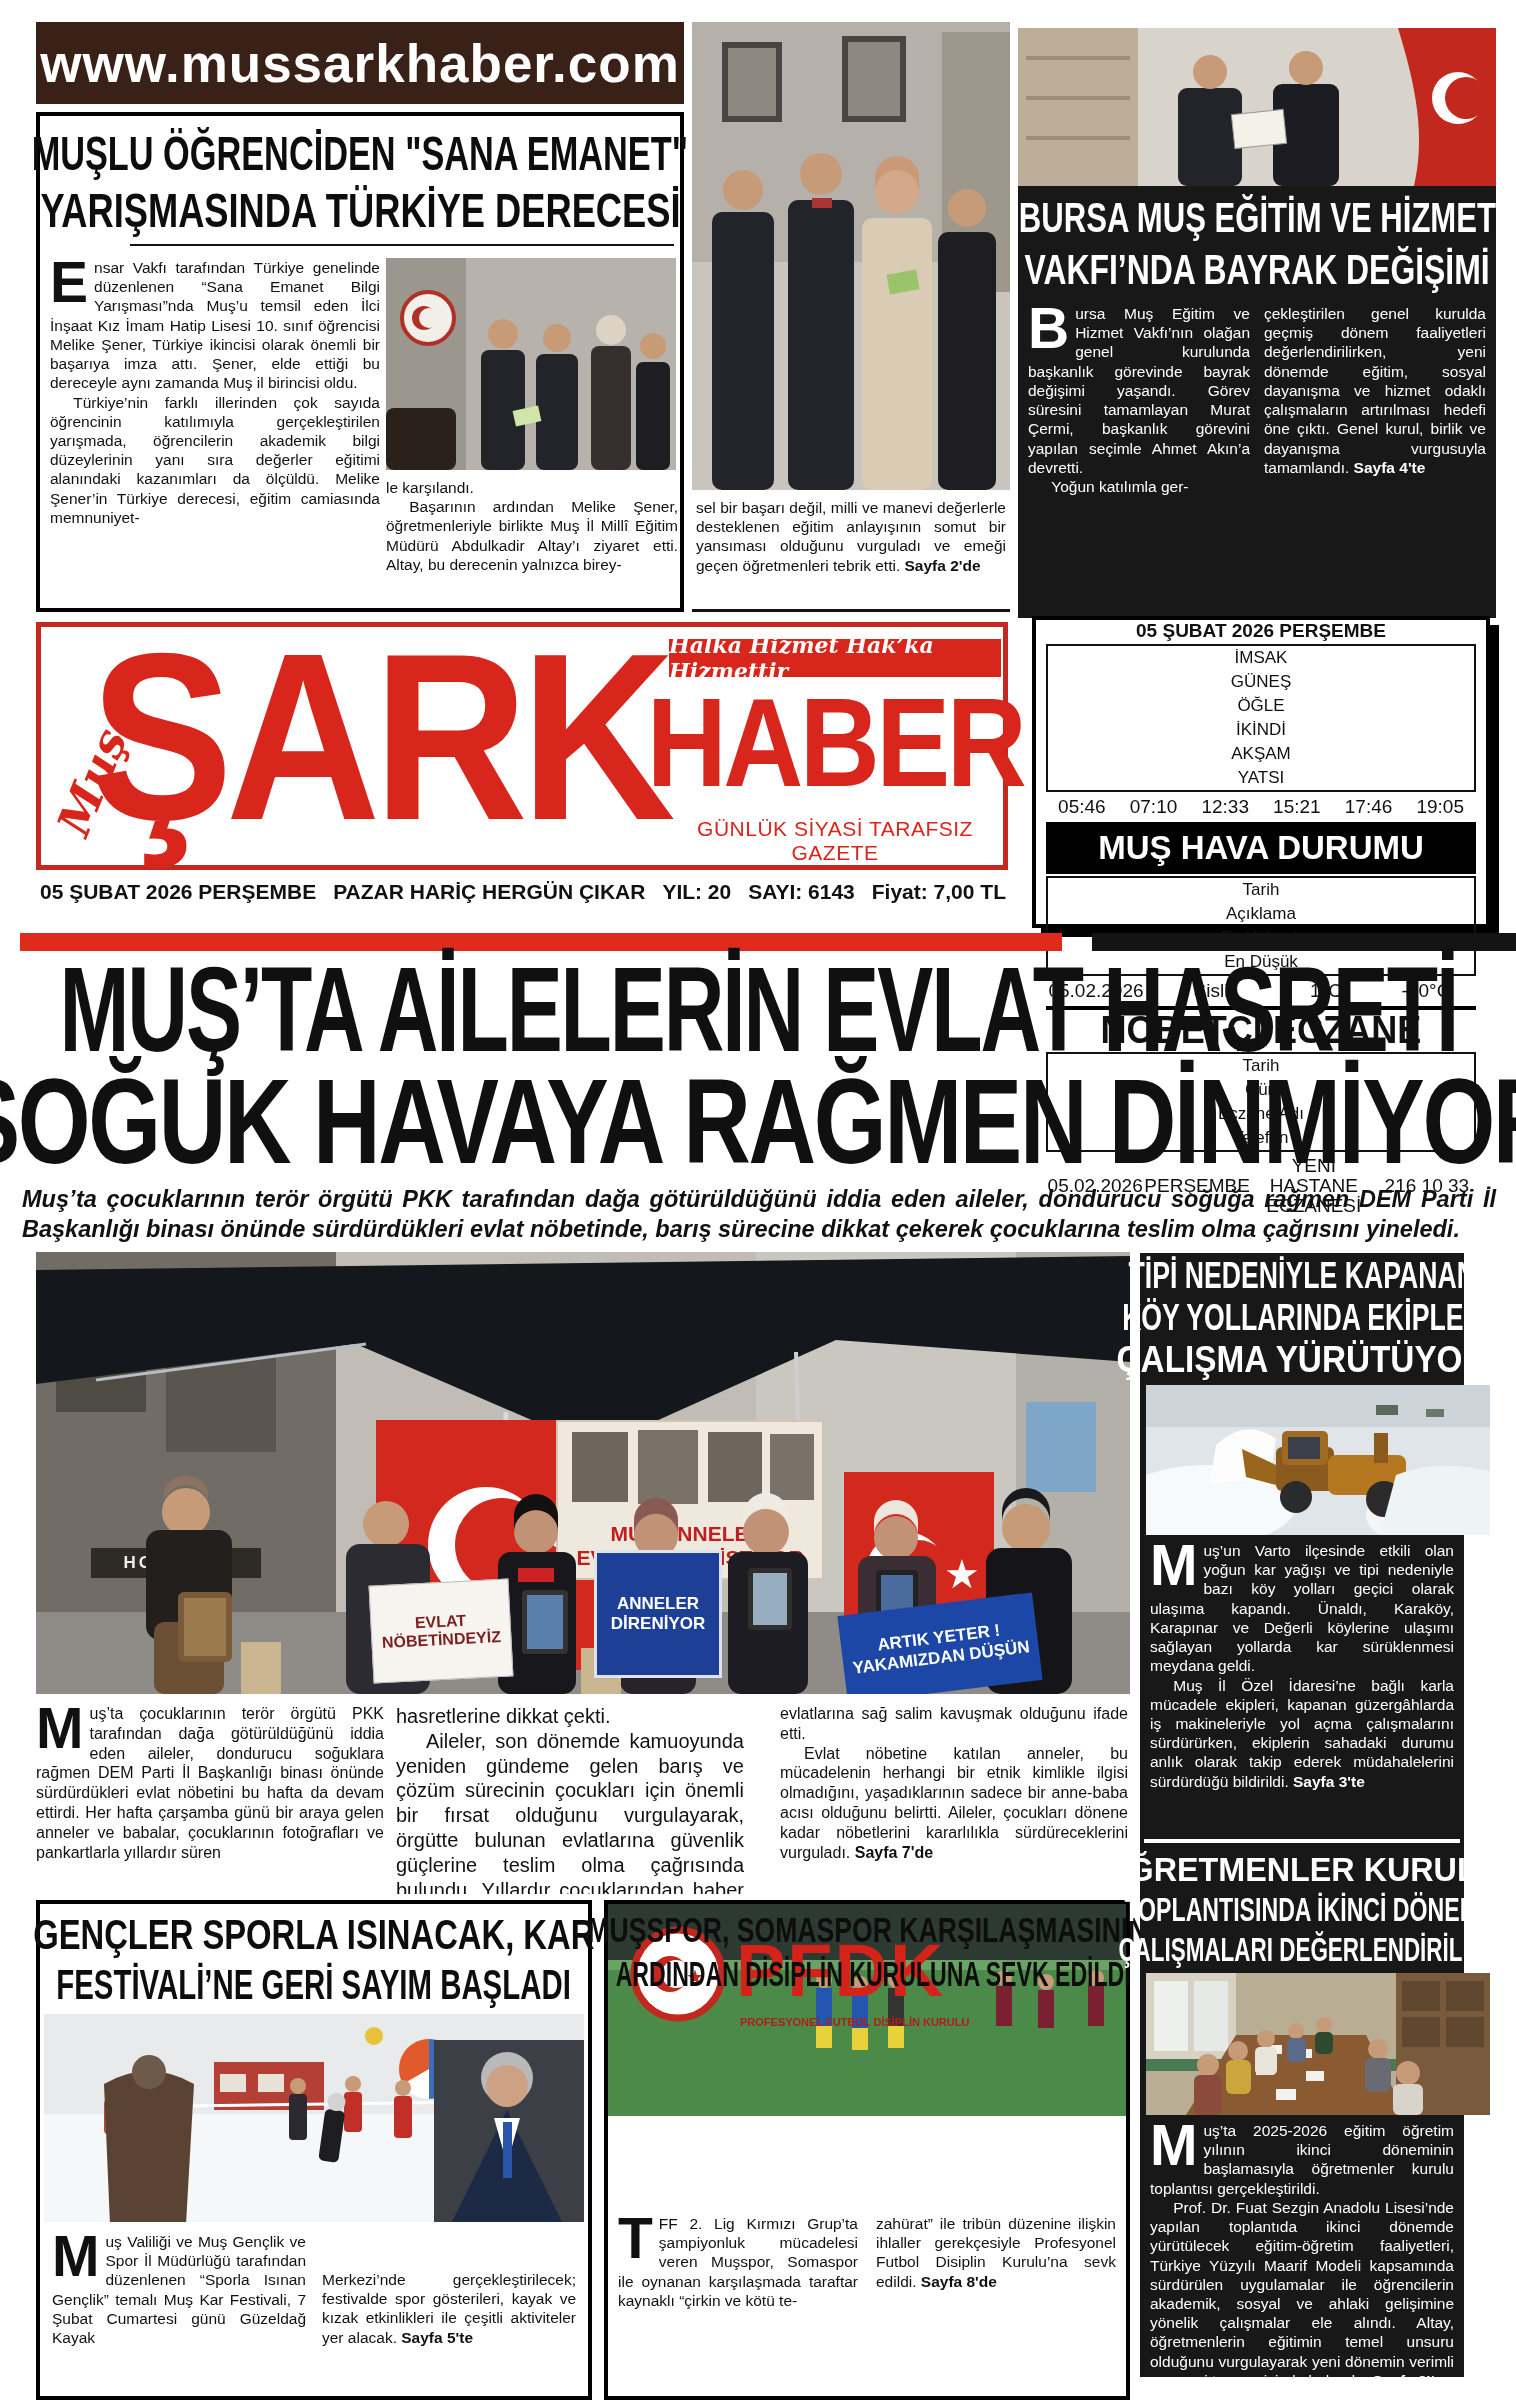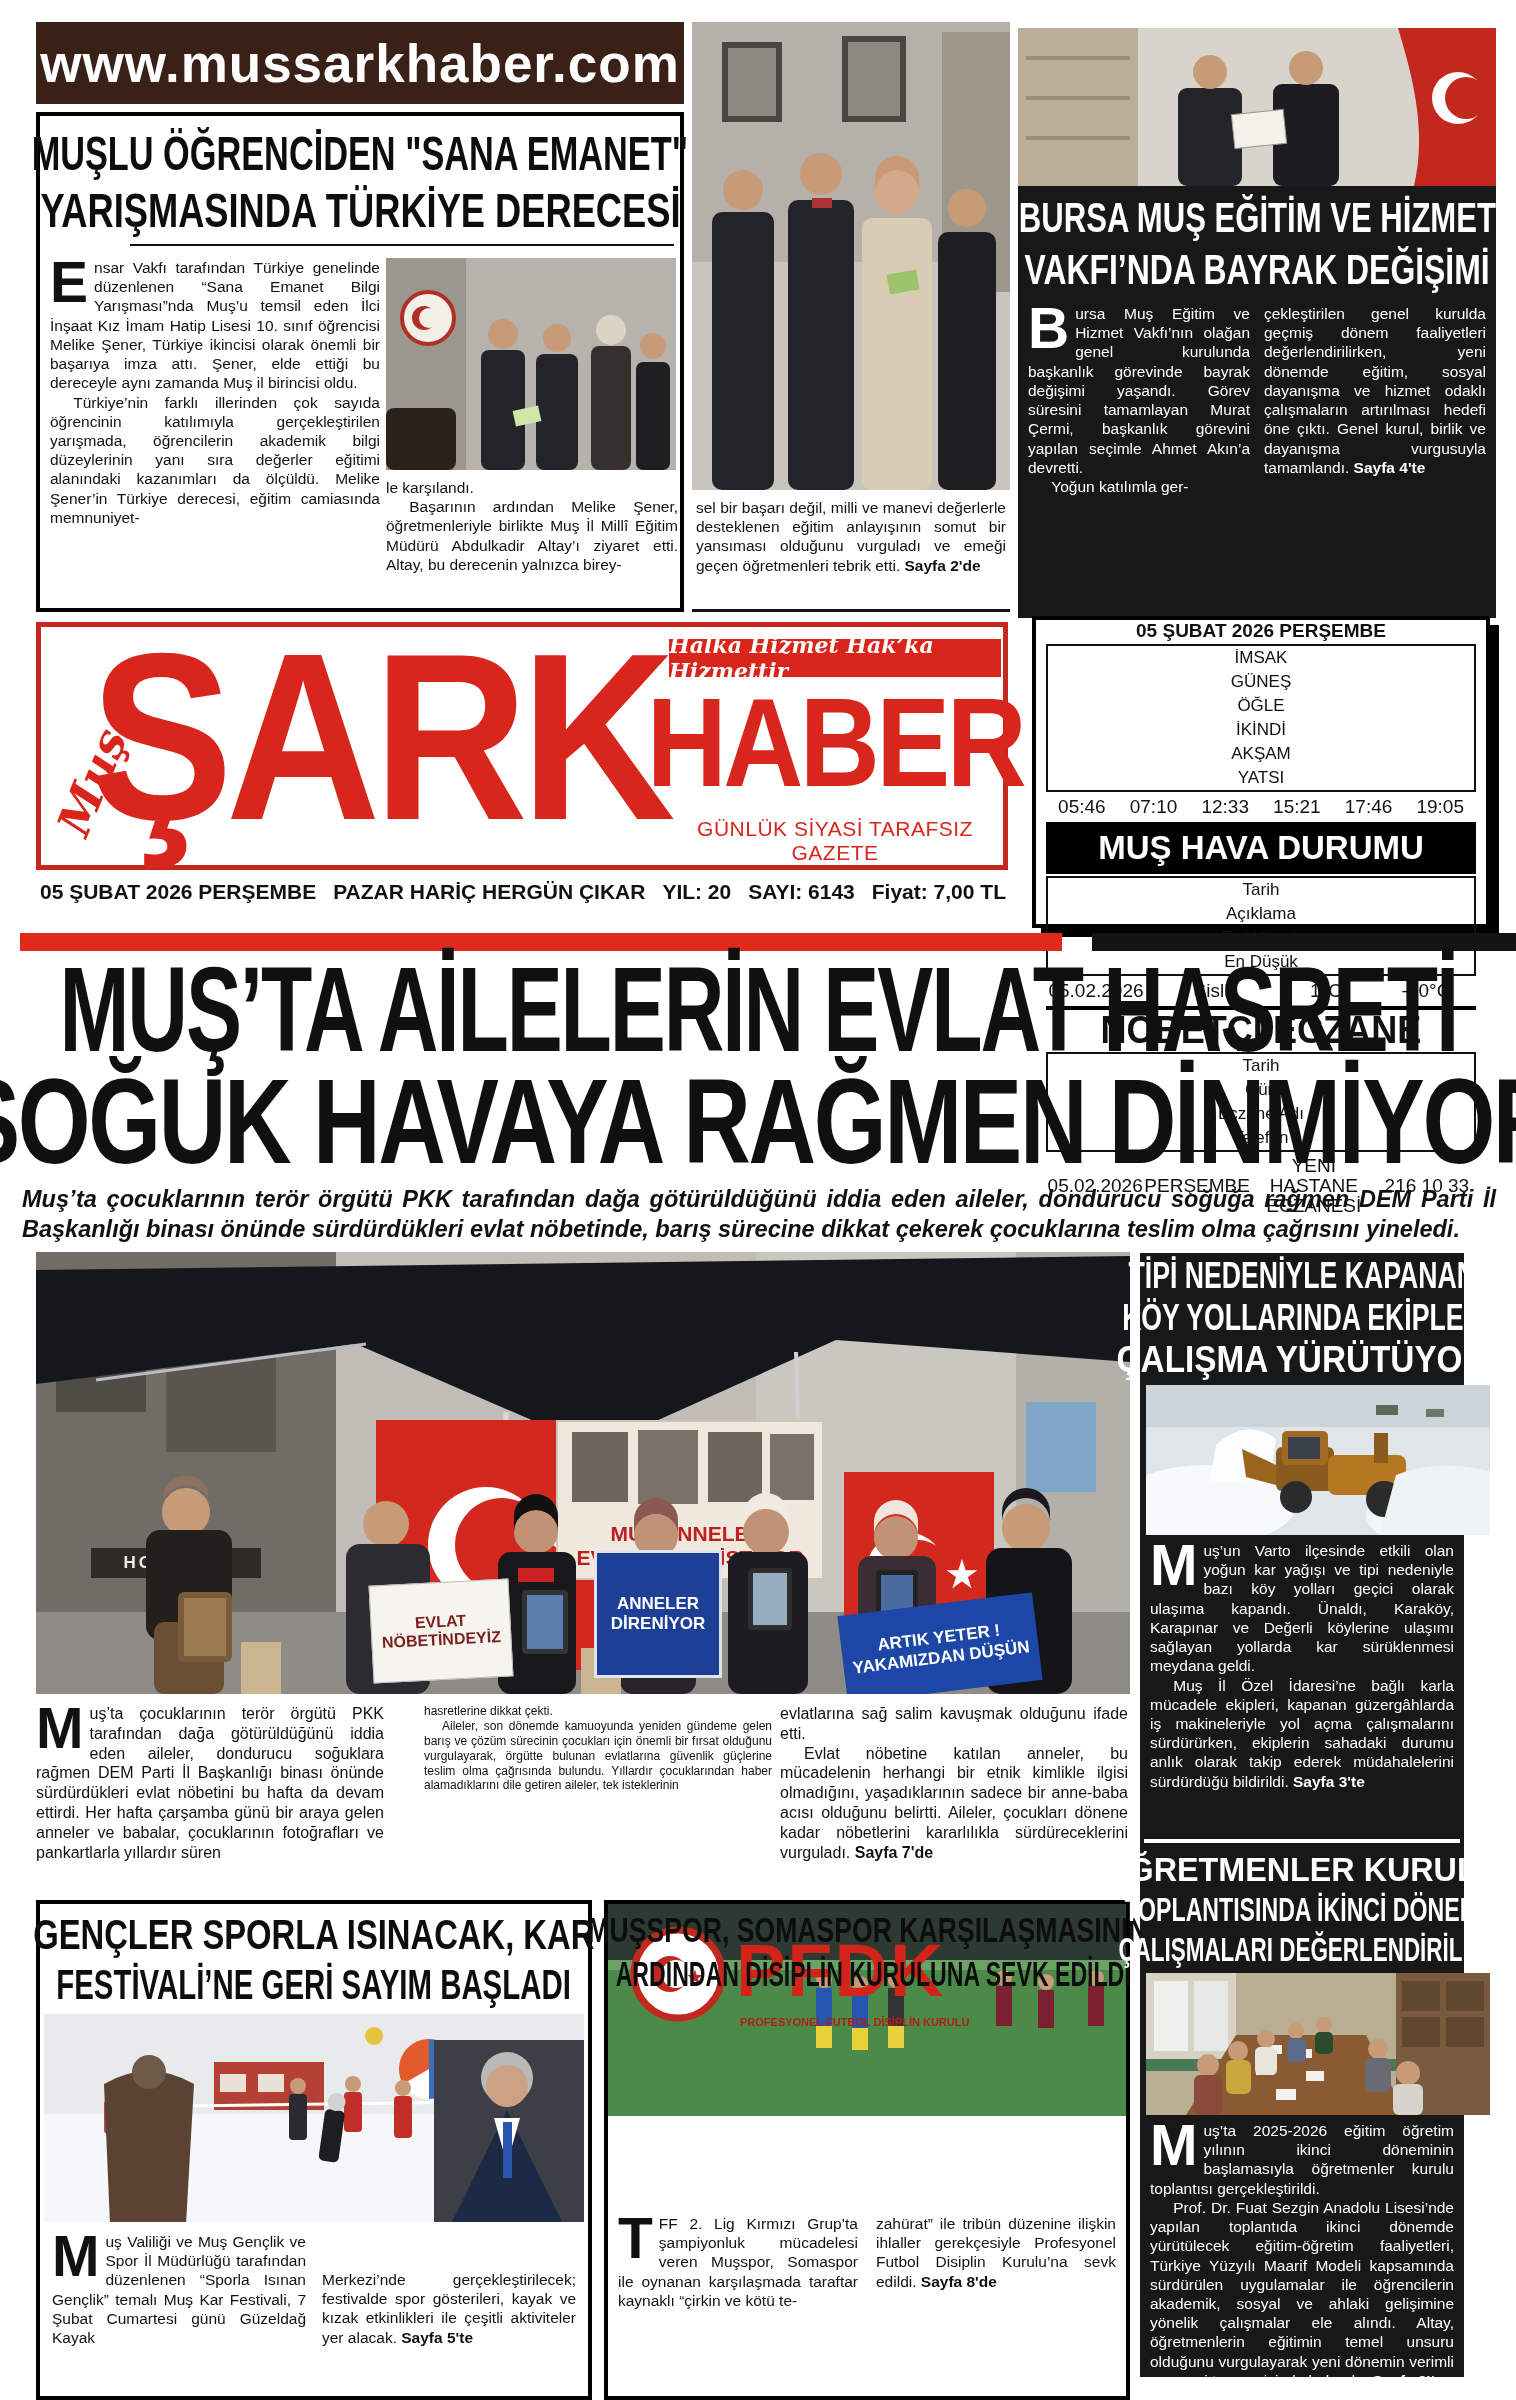--- a/index.html
+++ b/index.html
@@ -342,21 +342,21 @@
     </div>
     <div class="placard" style="left:806px;top:352px;width:196px;height:88px;background:#1d47a6;transform:rotate(-7deg);">
       <span style="color:#fff;font-size:17px;">ARTIK YETER !</span>
       <span style="color:#fff;font-size:17px;">YAKAMIZDAN DÜŞÜN</span>
     </div>
   </div>
 
   <div class="abs body" style="left:36px;top:1704px;width:348px;height:190px;overflow:hidden;font-size:16px;">
     <p><span class="dc">M</span><span>uş’ta çocuklarının terör örgütü PKK tarafından dağa götürüldüğünü iddia eden aileler, dondurucu soğuklara rağmen DEM Parti İl Başkanlığı binası önünde sürdürdükleri evlat nöbetini bu hafta da devam ettirdi. Her hafta çarşamba günü bir araya gelen anneler ve babalar, çocuklarının fotoğrafları ve pankartlarla yıllardır süren</span></p>
   </div>
-  <div class="abs body" style="left:424px;top:1704px;width:348px;height:190px;overflow:hidden;font-size:12px;">
+  <div class="abs body" style="left:396px;top:1704px;width:348px;height:190px;overflow:hidden;font-size:20px;">
     <p>hasretlerine dikkat çekti.</p>
     <p class="ind">Aileler, son dönemde kamuoyunda yeniden gündeme gelen barış ve çözüm sürecinin çocukları için önemli bir fırsat olduğunu vurgulayarak, örgütte bulunan evlatlarına güvenlik güçlerine teslim olma çağrısında bulundu. Yıllardır çocuklarından haber alamadıklarını dile getiren aileler, tek isteklerinin</p>
   </div>
   <div class="abs body" style="left:780px;top:1704px;width:348px;height:190px;overflow:hidden;font-size:16px;">
     <p>evlatlarına sağ salim kavuşmak olduğunu ifade etti.</p>
     <p class="ind"><span>Evlat nöbetine katılan anneler, bu mücadelenin herhangi bir etnik kimlikle ilgisi olmadığını, yaşadıklarının sadece bir anne-baba acısı olduğunu belirtti. Aileler, çocukları dönene kadar nöbetlerini kararlılıkla sürdüreceklerini vurguladı.</span> <b class="ref">Sayfa 7'de</b></p>
   </div>
 
   <div class="abs" style="left:36px;top:1900px;width:556px;height:500px;border:4px solid #000;box-sizing:border-box;background:#fff;">
     <div class="hl sx78" style="height:50px;margin-top:6px;">

